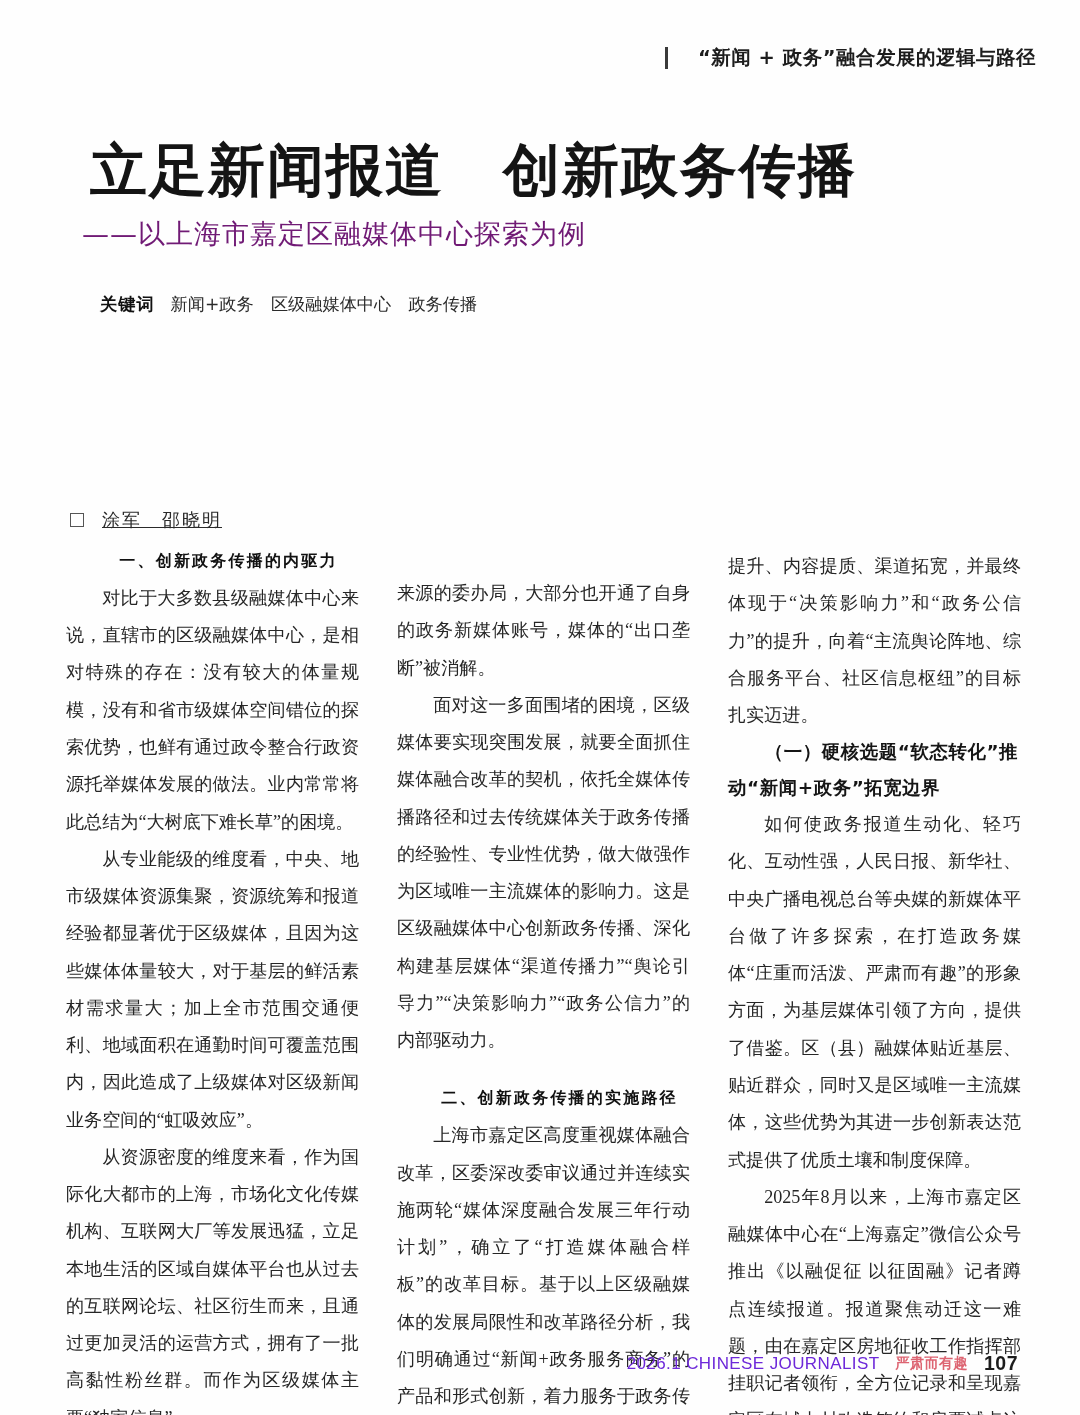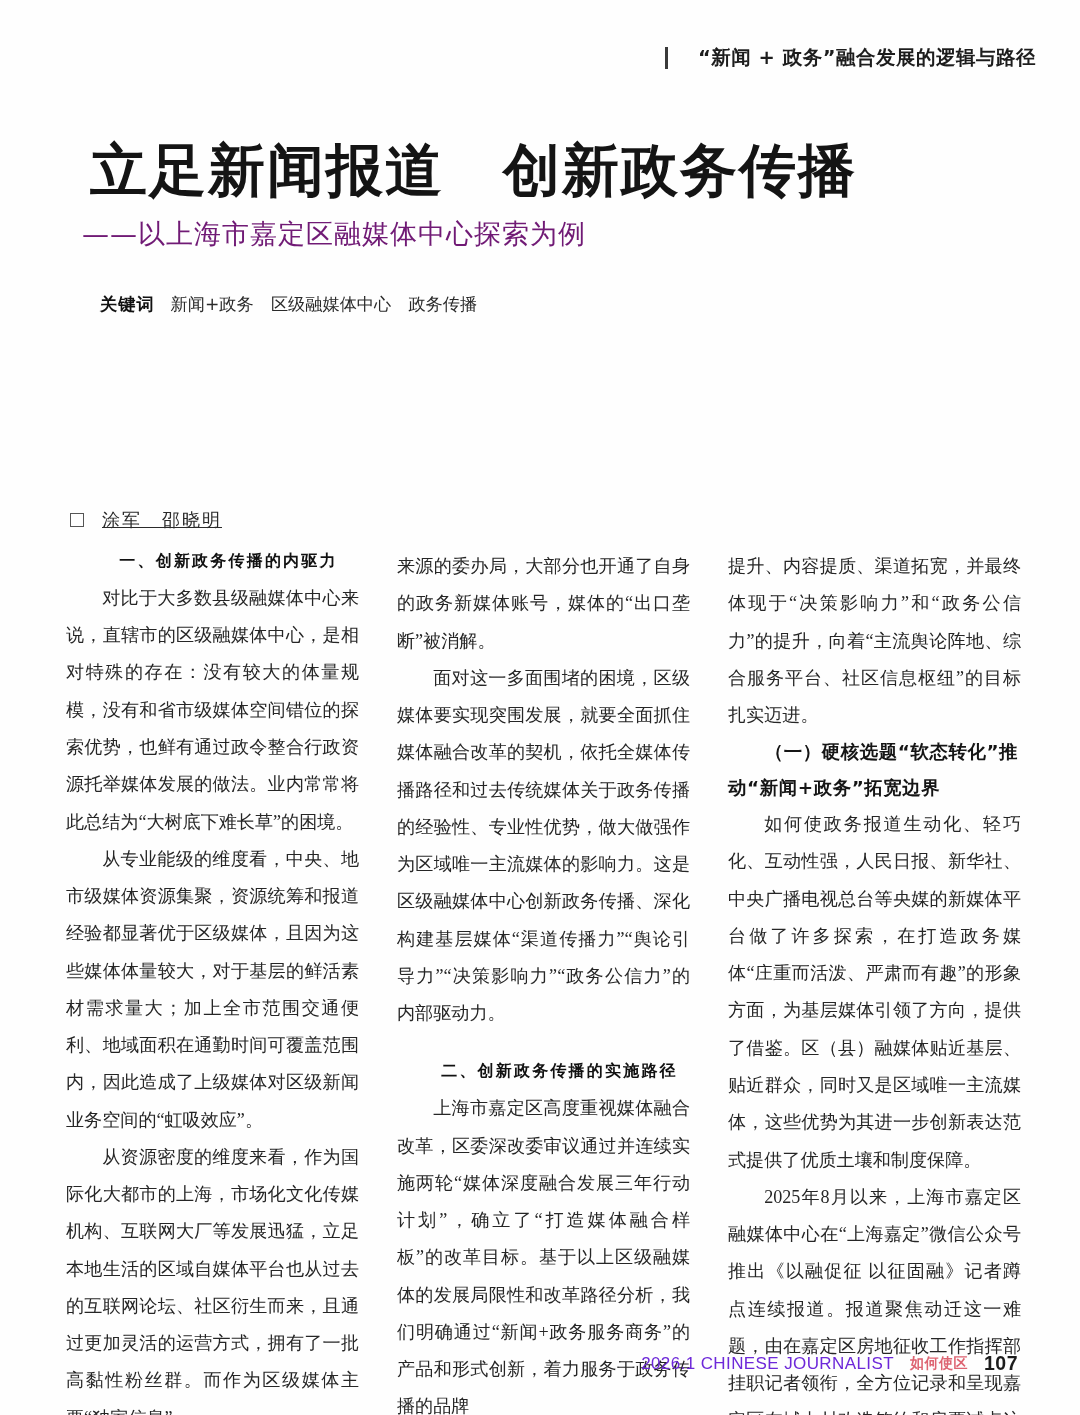--- a/index.html
+++ b/index.html
@@ -216,32 +216,32 @@
   </div>
 
   <div class="columns">
     <div class="col">
         <div class="sec-head">一、创新政务传播的内驱力</div>
         <p>对比于大多数县级融媒体中心来说，直辖市的区级融媒体中心，是相对特殊的存在：没有较大的体量规模，没有和省市级媒体空间错位的探索优势，也鲜有通过政令整合行政资源托举媒体发展的做法。业内常常将此总结为“大树底下难长草”的困境。</p>
         <p>从专业能级的维度看，中央、地市级媒体资源集聚，资源统筹和报道经验都显著优于区级媒体，且因为这些媒体体量较大，对于基层的鲜活素材需求量大；加上全市范围交通便利、地域面积在通勤时间可覆盖范围内，因此造成了上级媒体对区级新闻业务空间的“虹吸效应”。</p>
         <p>从资源密度的维度来看，作为国际化大都市的上海，市场化文化传媒机构、互联网大厂等发展迅猛，立足本地生活的区域自媒体平台也从过去的互联网论坛、社区衍生而来，且通过更加灵活的运营方式，拥有了一批高黏性粉丝群。而作为区级媒体主要“独家信息”</p>
       </div>
     <div class="col">
-        <p style="text-indent: 0px;">来源的委办局，大部分也开通了自身的政务新媒体账号，媒体的“出口垄断”被消解。</p>
+        <p style="text-indent: 0px; margin-top: 27px;">来源的委办局，大部分也开通了自身的政务新媒体账号，媒体的“出口垄断”被消解。</p>
         <p>面对这一多面围堵的困境，区级媒体要实现突围发展，就要全面抓住媒体融合改革的契机，依托全媒体传播路径和过去传统媒体关于政务传播的经验性、专业性优势，做大做强作为区域唯一主流媒体的影响力。这是区级融媒体中心创新政务传播、深化构建基层媒体“渠道传播力”“舆论引导力”“决策影响力”“政务公信力”的内部驱动力。</p>
         <div class="sec-head spaced-before">二、创新政务传播的实施路径</div>
         <p>上海市嘉定区高度重视媒体融合改革，区委深改委审议通过并连续实施两轮“媒体深度融合发展三年行动计划”，确立了“打造媒体融合样板”的改革目标。基于以上区级融媒体的发展局限性和改革路径分析，我们明确通过“新闻+政务服务商务”的产品和形式创新，着力服务于政务传播的品牌</p>
       </div>
     <div class="col">
         <p style="text-indent: 0px;">提升、内容提质、渠道拓宽，并最终体现于“决策影响力”和“政务公信力”的提升，向着“主流舆论阵地、综合服务平台、社区信息枢纽”的目标扎实迈进。</p>
         <div class="sub-head">（一）硬核选题“软态转化”推动“新闻+政务”拓宽边界</div>
         <p>如何使政务报道生动化、轻巧化、互动性强，人民日报、新华社、中央广播电视总台等央媒的新媒体平台做了许多探索，在打造政务媒体“庄重而活泼、严肃而有趣”的形象方面，为基层媒体引领了方向，提供了借鉴。区（县）融媒体贴近基层、贴近群众，同时又是区域唯一主流媒体，这些优势为其进一步创新表达范式提供了优质土壤和制度保障。</p>
         <p>2025年8月以来，上海市嘉定区融媒体中心在“上海嘉定”微信公众号推出《以融促征 以征固融》记者蹲点连续报道。报道聚焦动迁这一难题，由在嘉定区房地征收工作指挥部挂职记者领衔，全方位记录和呈现嘉定区在城中村改造签约和房票试点这一战略任务推进</p>
       </div>
   </div>
 
   <div class="footer">
     <span class="issue">2026.1 CHINESE JOURNALIST</span>
-    <span class="logo" style="color: rgb(216, 74, 90);">如何使区</span>
+    <span class="logo" style="color: rgb(216, 74, 90);">严肃而有趣</span>
     <span class="pageno">107</span>
   </div>
 
 </div>
 
 </body></html>

